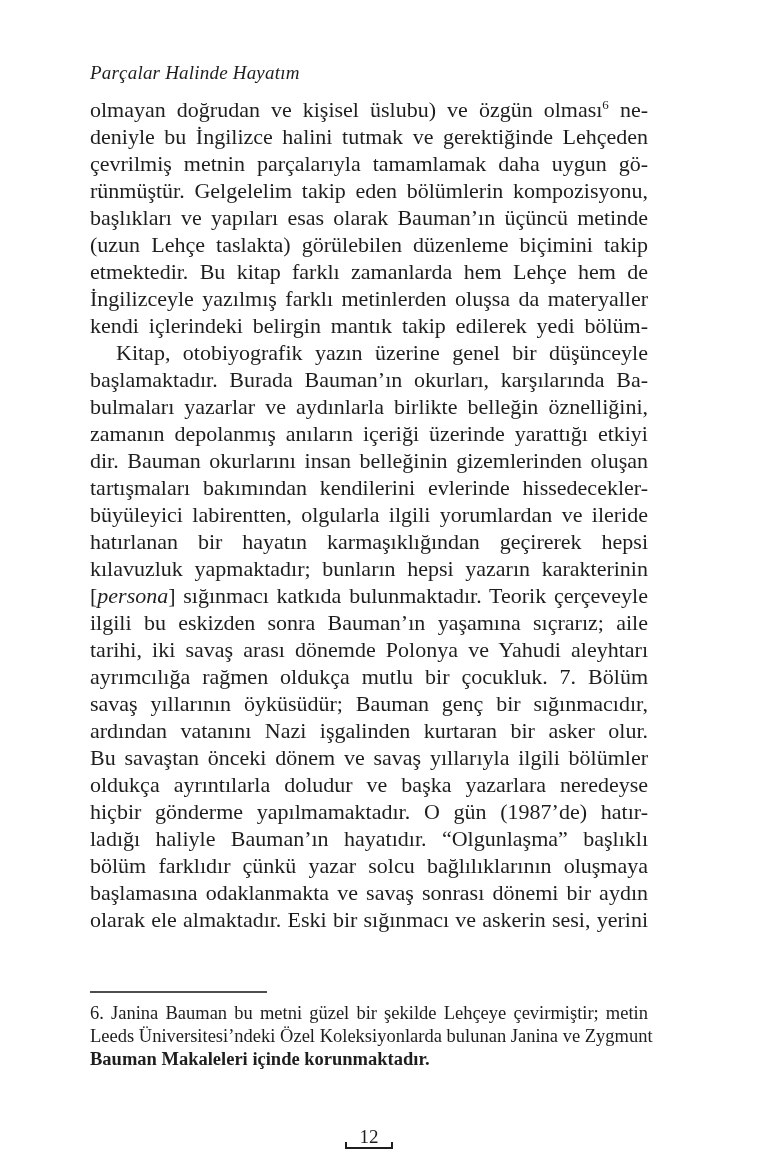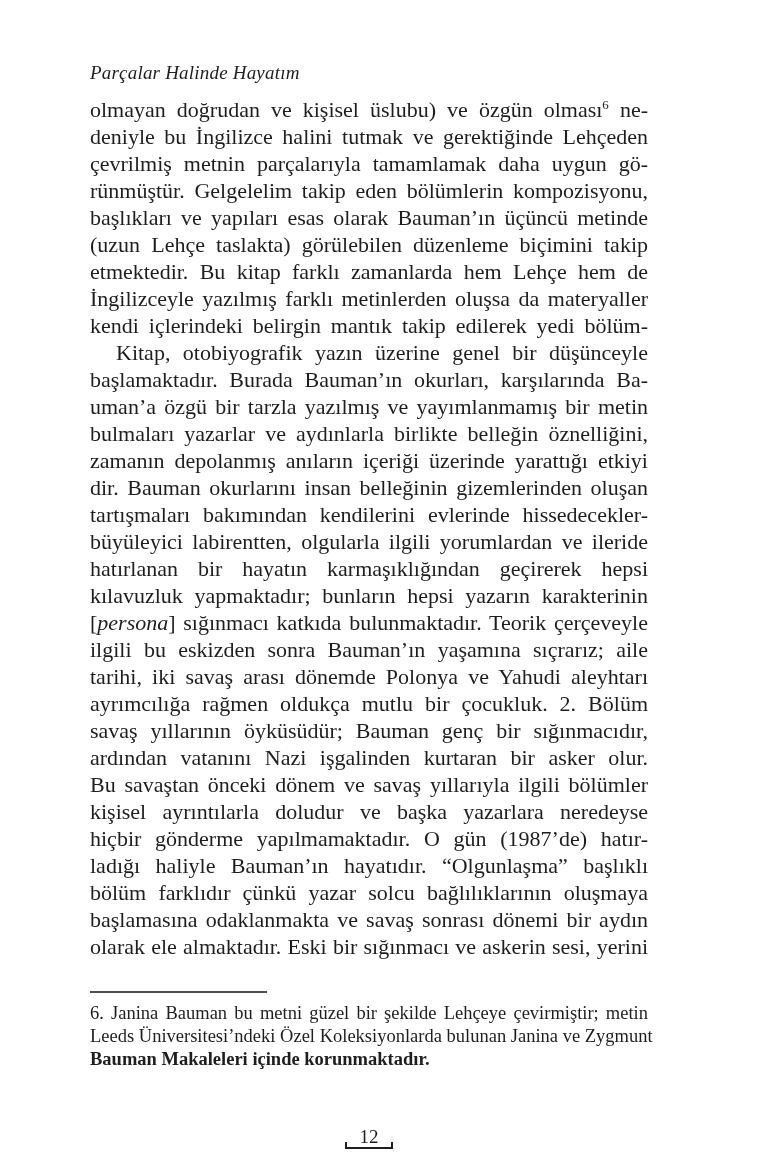--- a/index.html
+++ b/index.html
@@ -116,36 +116,35 @@
         <div class="tline"><span>rünmüştür. Gelgelelim takip eden bölümlerin kompozisyonu,</span></div>
         <div class="tline"><span>başlıkları ve yapıları esas olarak Bauman’ın üçüncü metinde</span></div>
         <div class="tline"><span>(uzun Lehçe taslakta) görülebilen düzenleme biçimini takip</span></div>
         <div class="tline"><span>etmektedir. Bu kitap farklı zamanlarda hem Lehçe hem de</span></div>
         <div class="tline"><span>İngilizceyle yazılmış farklı metinlerden oluşsa da materyaller</span></div>
         <div class="tline"><span>kendi içlerindeki belirgin mantık takip edilerek yedi bölüm-</span></div>
       </div>
       <div>
         <div class="tline indent"><span>Kitap, otobiyografik yazın üzerine genel bir düşünceyle</span></div>
         <div class="tline"><span>başlamaktadır. Burada Bauman’ın okurları, karşılarında Ba-</span></div>
-        <div class="tline"><span>uman’a özgü bir tarzla yazılmış ve yayımlanmamış bir metin</span></div>
         <div class="tline"><span>bulmaları yazarlar ve aydınlarla birlikte belleğin öznelliğini,</span></div>
         <div class="tline"><span>zamanın depolanmış anıların içeriği üzerinde yarattığı etkiyi</span></div>
         <div class="tline"><span>dir. Bauman okurlarını insan belleğinin gizemlerinden oluşan</span></div>
         <div class="tline"><span>tartışmaları bakımından kendilerini evlerinde hissedecekler-</span></div>
         <div class="tline"><span>büyüleyici labirentten, olgularla ilgili yorumlardan ve ileride</span></div>
         <div class="tline"><span>hatırlanan bir hayatın karmaşıklığından geçirerek hepsi</span></div>
         <div class="tline"><span>kılavuzluk yapmaktadır; bunların hepsi yazarın karakterinin</span></div>
         <div class="tline"><span>[</span><i>persona</i><span>] sığınmacı katkıda bulunmaktadır. Teorik çerçeveyle</span></div>
         <div class="tline"><span>ilgili bu eskizden sonra Bauman’ın yaşamına sıçrarız; aile</span></div>
         <div class="tline"><span>tarihi, iki savaş arası dönemde Polonya ve Yahudi aleyhtarı</span></div>
-        <div class="tline"><span>ayrımcılığa rağmen oldukça mutlu bir çocukluk. 2. Bölüm</span></div>
+        <div class="tline"><span>ayrımcılığa rağmen oldukça mutlu bir çocukluk. 7. Bölüm</span></div>
         <div class="tline"><span>savaş yıllarının öyküsüdür; Bauman genç bir sığınmacıdır,</span></div>
         <div class="tline"><span>ardından vatanını Nazi işgalinden kurtaran bir asker olur.</span></div>
         <div class="tline"><span>Bu savaştan önceki dönem ve savaş yıllarıyla ilgili bölümler</span></div>
-        <div class="tline"><span>kişisel ayrıntılarla doludur ve başka yazarlara neredeyse</span></div>
+        <div class="tline"><span>oldukça ayrıntılarla doludur ve başka yazarlara neredeyse</span></div>
         <div class="tline"><span>hiçbir gönderme yapılmamaktadır. O gün (1987’de) hatır-</span></div>
         <div class="tline"><span>ladığı haliyle Bauman’ın hayatıdır. “Olgunlaşma” başlıklı</span></div>
         <div class="tline"><span>bölüm farklıdır çünkü yazar solcu bağlılıklarının oluşmaya</span></div>
         <div class="tline"><span>başlamasına odaklanmakta ve savaş sonrası dönemi bir aydın</span></div>
         <div class="tline"><span>olarak ele almaktadır. Eski bir sığınmacı ve askerin sesi, yerini</span></div>
       </div>
     </div>
 
   <div class="fn-sep"></div>
 

